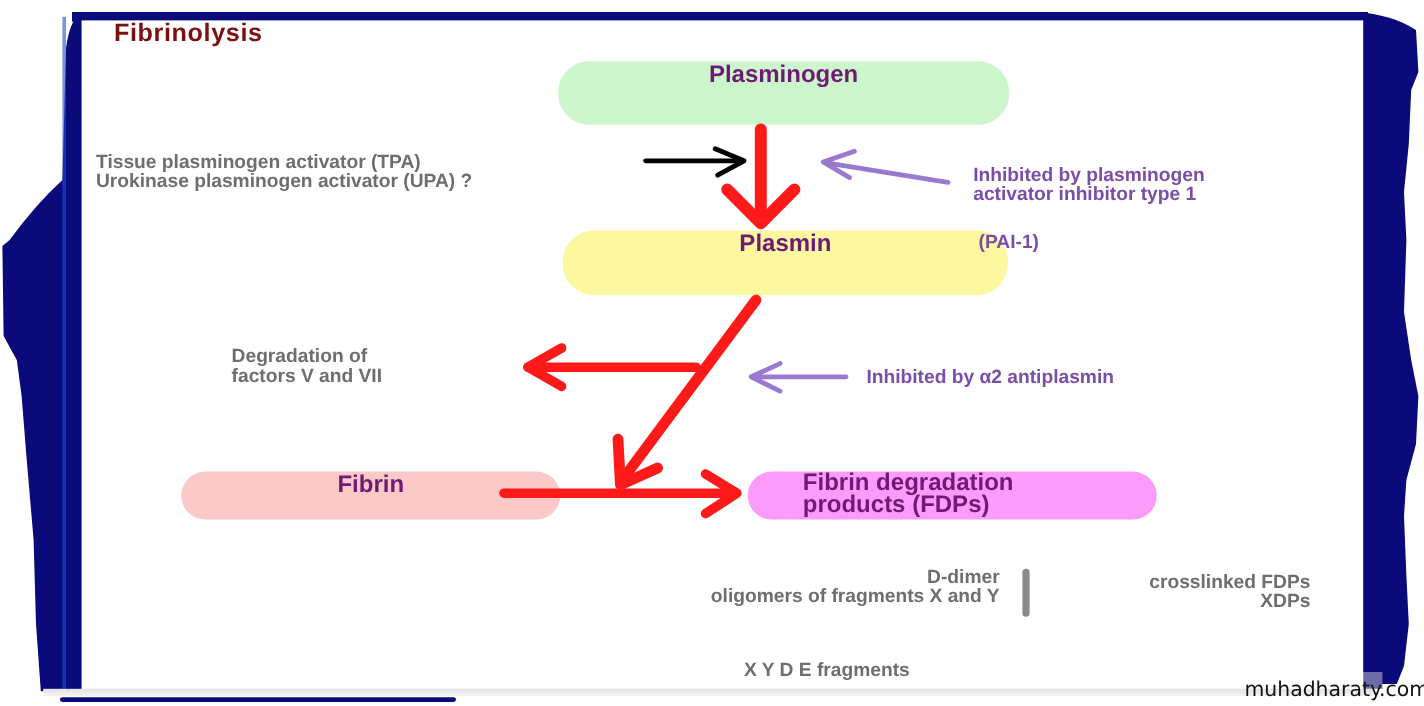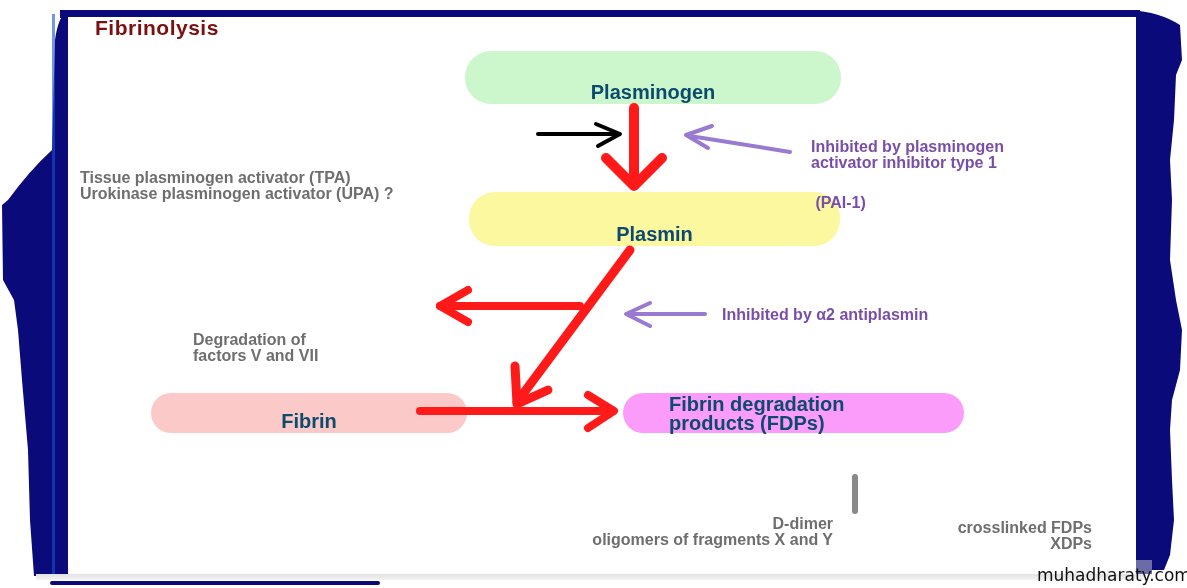--- a/index.html
+++ b/index.html
@@ -29,31 +29,31 @@
     .bottom-dark {
       position: absolute; left: 50px; top: 581px; width: 330px; height: 4px;
       background: #0a0a7a; border-radius: 2px;
     }
     .title {
       position: absolute; left: 95px; top: 16px;
       font-size: 21px; font-weight: bold; color: #7a1010;
       letter-spacing: 0.5px;
     }
     .box {
-      position: absolute; display: flex; align-items: flex-end; justify-content: center;
-      font-weight: bold; color: #0c4a6e; font-size: 20px; border-radius: 26px;
+      position: absolute; display: flex; align-items: flex-start; justify-content: center;
+      font-weight: bold; color: #701a75; font-size: 20px; border-radius: 26px;
     }
     .box-plasminogen { left: 465px; top: 51px; width: 376px; height: 53px; background: #ccf6cc; }
     .box-plasmin { left: 469px; top: 192px; width: 371px; height: 54px; background: #fbf8a0; }
     .box-fibrin { left: 107px; top: 393px; width: 316px; height: 40px; background: #fcc9c9; margin-left: 44px; }
     .box-fdp { left: 623px; top: 393px; width: 341px; height: 40px; background: #fb9cfb;
       justify-content: flex-start; padding-left: 46px; box-sizing: border-box; line-height: 19px; }
     .box-fdp span { display: block; }
     .gray-text {
-      position: absolute; font-weight: bold; color: #6e6e6e; font-size: 16px; line-height: 16px; margin-top: 42px;
+      position: absolute; font-weight: bold; color: #6e6e6e; font-size: 16px; line-height: 16px;
     }
     .purple-text {
       position: absolute; font-weight: bold; color: #7a4ea8; font-size: 16px; line-height: 16px;
     }
     .activators { left: 80px; top: 128px; }
     .pai { left: 811px; top: 139px; }
     .degradation { left: 193px; top: 290px; }
     .alpha2 { left: 722px; top: 307px; }
     .products-left { left: 437px; top: 474px; text-align: right; width: 396px; }
     .products-right { left: 868px; top: 478px; text-align: right; width: 224px; }

